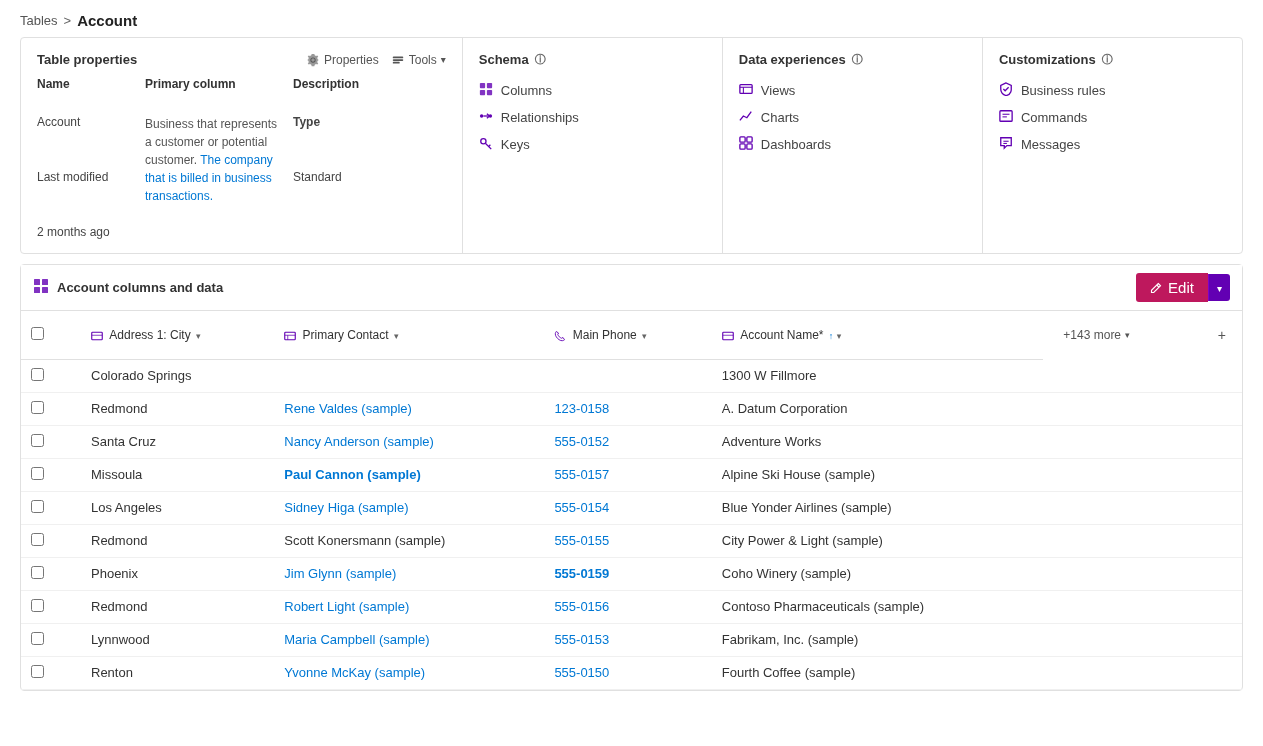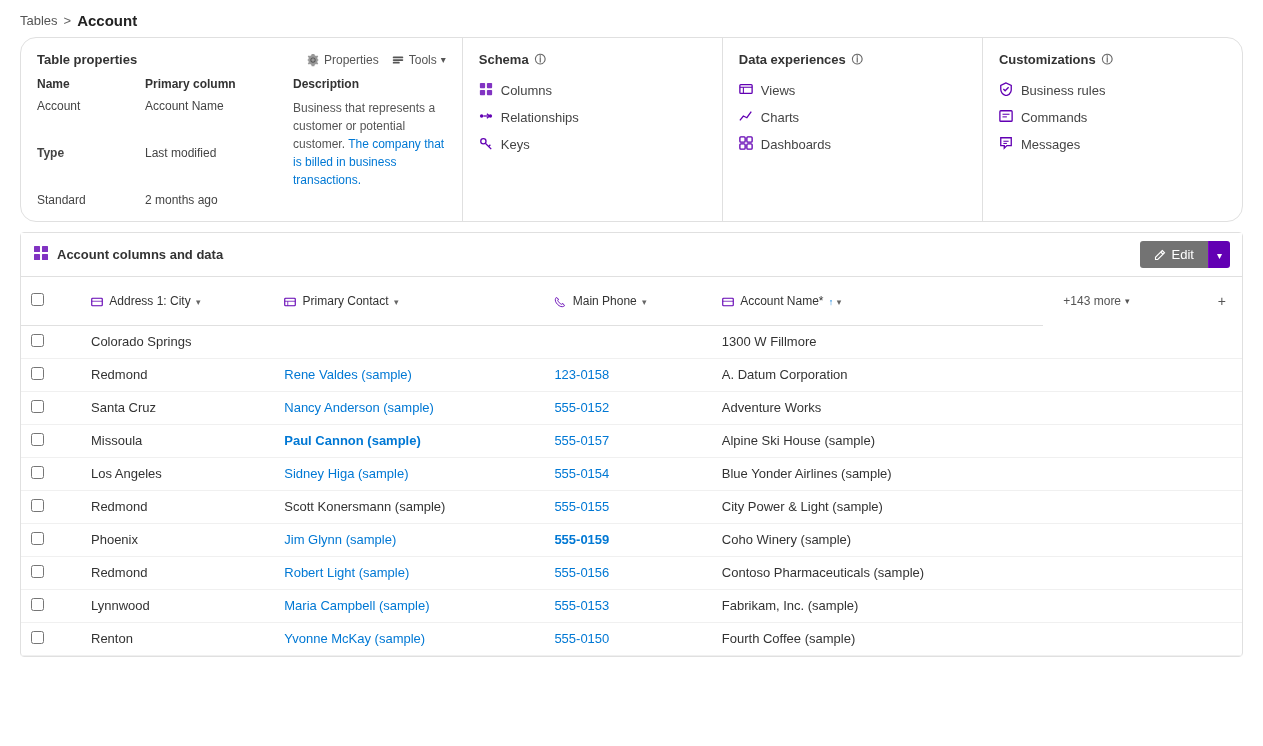--- a/index.html
+++ b/index.html
@@ -9,38 +9,38 @@
       display: flex; align-items: center; gap: 6px;
       padding: 12px 20px 8px 20px;
       font-size: 13px; color: #666;
     }
     .breadcrumb .current { font-weight: 600; color: #222; font-size: 15px; }
 
     .top-panel {
       display: flex; gap: 0;
       margin: 0 20px 10px 20px;
       border: 1px solid #e0e0e0;
-      border-radius: 16px;
+      border-radius: 4px;
       background: #fff;
     }
 
     .table-props {
       flex: 1.8;
       padding: 14px 16px;
       border-right: 1px solid #e0e0e0;
     }
     .table-props .panel-header {
       display: flex; align-items: center; justify-content: space-between;
       margin-bottom: 10px;
     }
     .panel-title { font-size: 13px; font-weight: 600; color: #333; }
     .panel-tools { display: flex; gap: 12px; align-items: center; color: #555; font-size: 12px; }
     .panel-tools span { display: flex; align-items: center; gap: 4px; cursor: pointer; color: #555; }
 
-    .props-grid { display: grid; grid-template-columns: 100px 140px 1fr; gap: 4px 8px; }
+    .props-grid { display: grid; grid-template-columns: 100px 140px 1fr; gap: 20px 8px; }
     .props-grid .col-header { font-weight: 600; color: #333; font-size: 12px; margin-bottom: 4px; }
     .props-grid .col-val { color: #444; font-size: 12px; }
     .props-grid .col-val.type-label { font-weight: 600; }
     .desc-text { font-size: 12px; color: #555; line-height: 1.5; }
     .desc-text .highlight { color: #0078d4; }
 
     .schema-panel, .data-exp-panel, .custom-panel {
       flex: 1;
       padding: 14px 16px;
       border-right: 1px solid #e0e0e0;
@@ -78,22 +78,22 @@
       background: #fff;
     }
     .data-section-title {
       display: flex; align-items: center; gap: 8px;
       font-weight: 600; font-size: 13px; color: #333;
     }
 
     .edit-btn-group { display: flex; align-items: center; }
     .edit-btn {
       display: flex; align-items: center; gap: 6px;
-      background: #737373; color: #fff; border: none;
-      padding: 6px 14px; font-size: 13px; cursor: pointer;
+      background: #be185d; color: #fff; border: none;
+      padding: 6px 14px; font-size: 15px; cursor: pointer;
       border-radius: 3px 0 0 3px;
     }
     .edit-dropdown {
       background: #6200b3; color: #fff; border: none; border-left: 1px solid #8000cc;
       padding: 6px 8px; cursor: pointer; border-radius: 0 3px 3px 0;
     }
 
     .table-container { overflow-x: auto; }
 
     .data-table {
@@ -158,21 +158,20 @@
           <span style="font-size:10px; color:#555;">▾</span>
         </span>
       </div>
     </div>
     <div class="props-grid">
       <span class="col-header">Name</span>
       <span class="col-header">Primary column</span>
       <span class="col-header">Description</span>
 
       <span class="col-val">Account</span>
-      <span class="col-val">Account Name</span>
       <span class="desc-text" style="grid-row: span 2;">
         <span>Business that represents a customer or potential customer. </span><span class="highlight">The company that is billed in business transactions.</span>
       </span>
 
       <span class="col-val type-label">Type</span>
       <span class="col-val">Last modified</span>
 
       <span class="col-val">Standard</span>
       <span class="col-val">2 months ago</span>
     </div>

